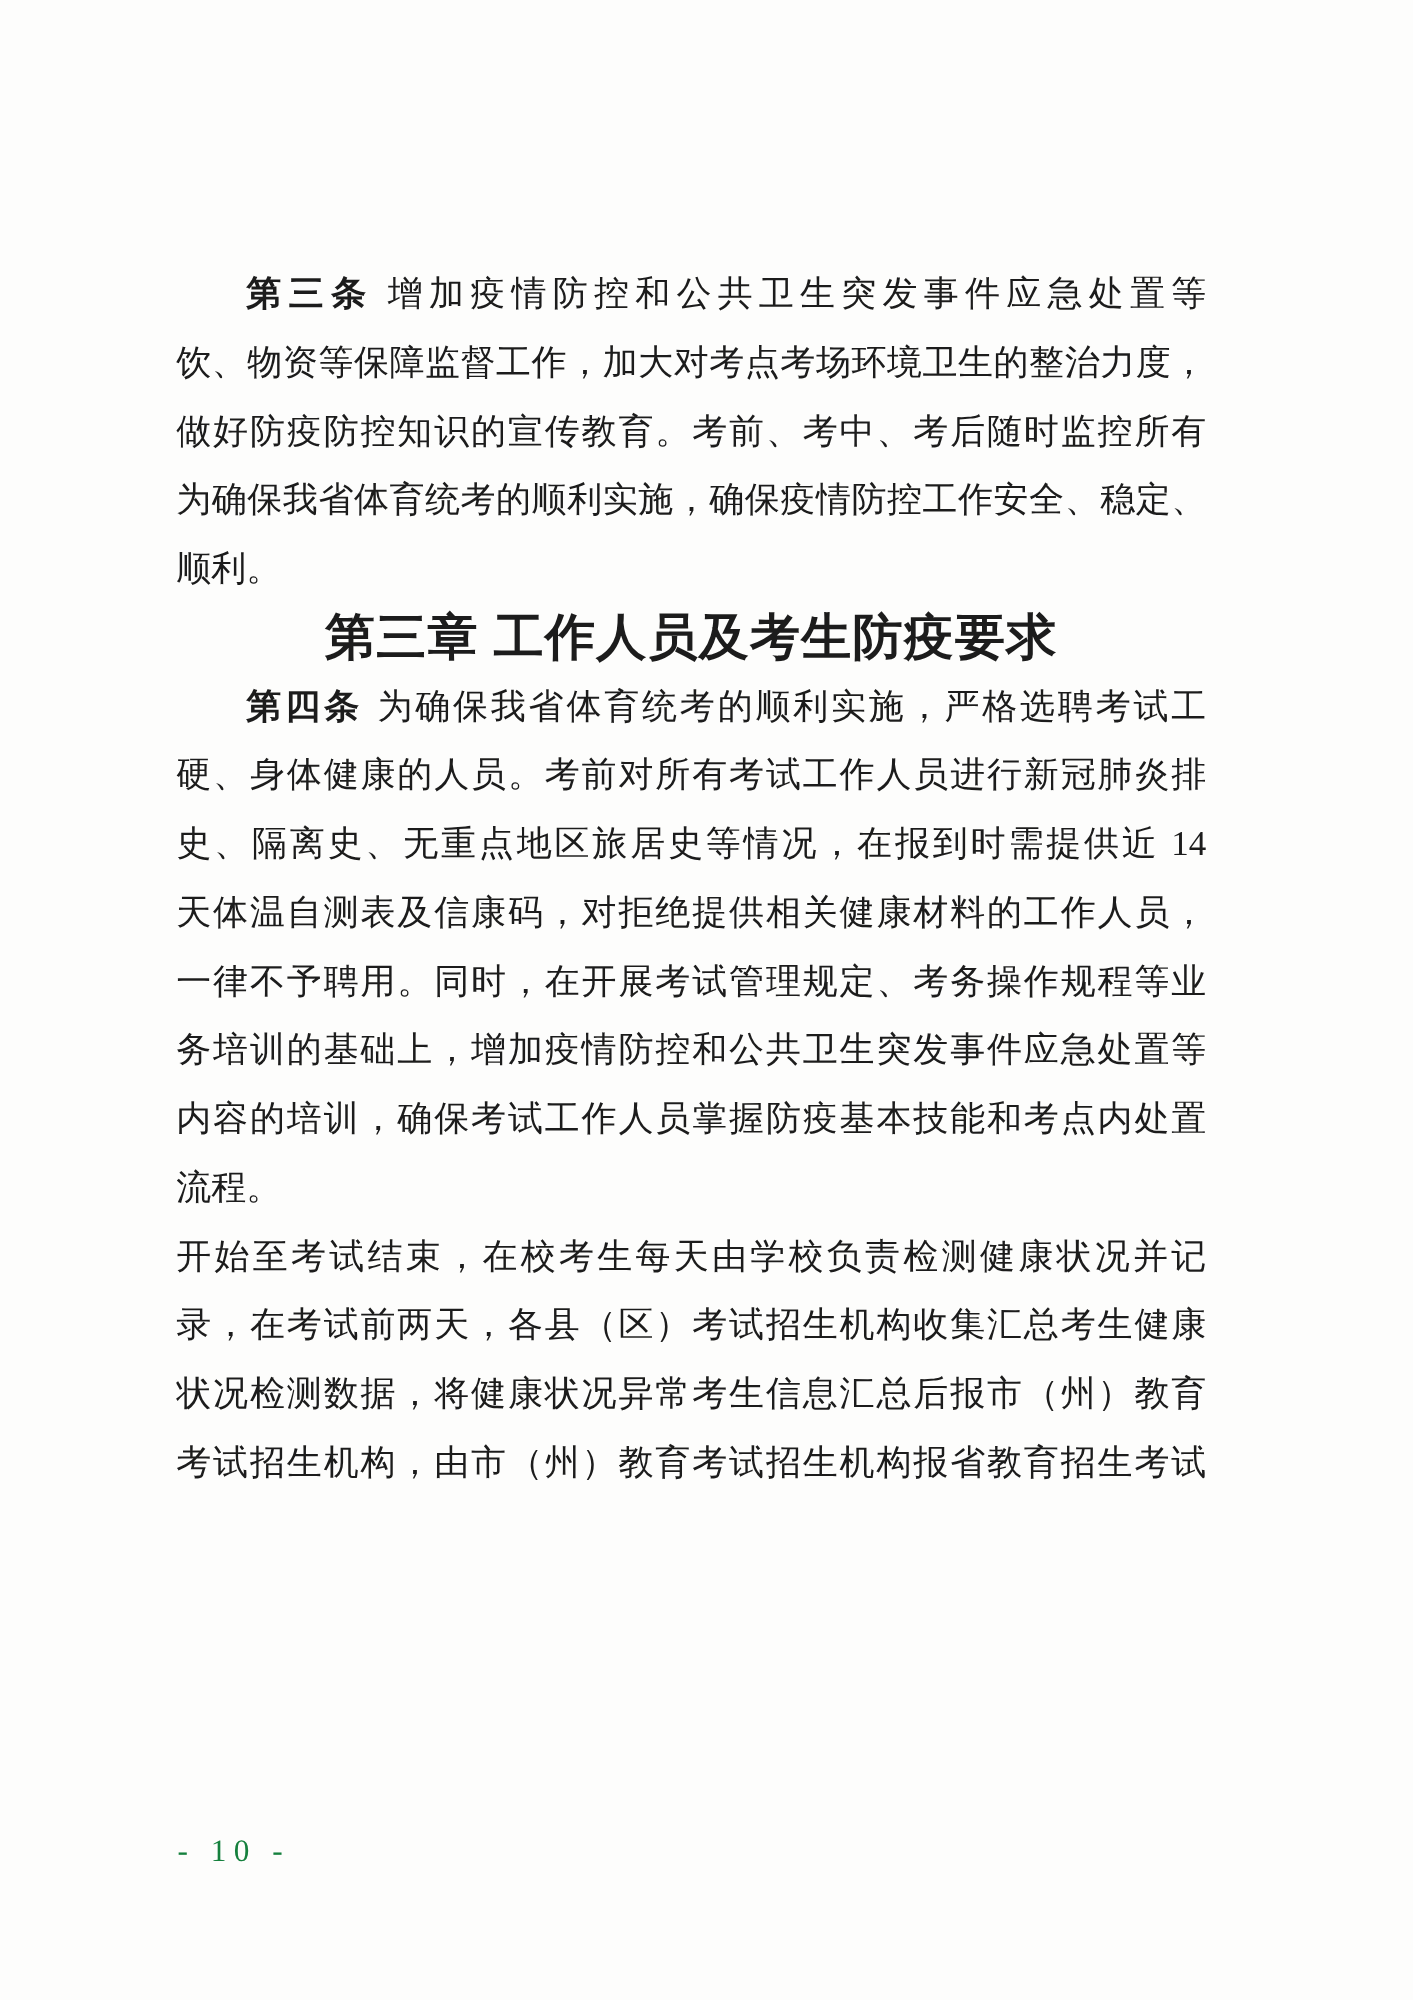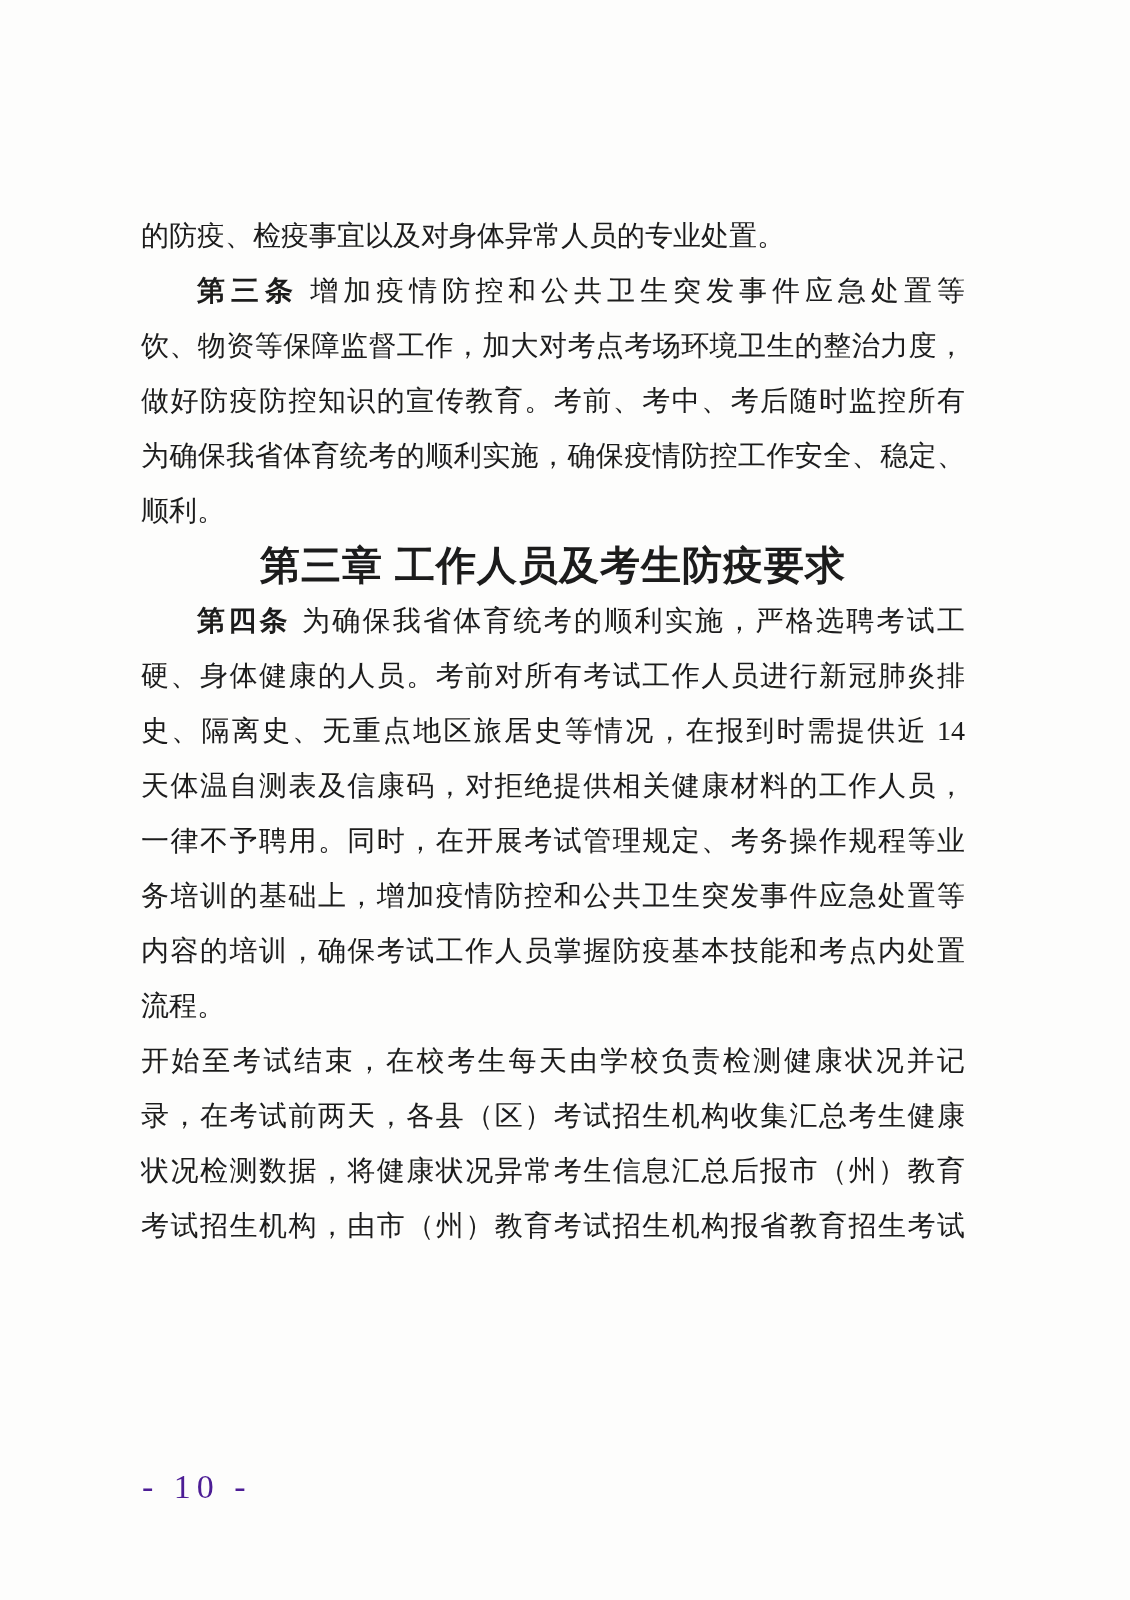--- a/index.html
+++ b/index.html
@@ -47,32 +47,31 @@
     text-align-last: center;
     font-weight: 700;
     font-family: "Liberation Sans", sans-serif;
     font-size: 40px;
     letter-spacing: 1px;
   }
   .page-number {
     position: absolute;
     left: 142px;
     top: 1468px;
-    font-size: 34px;
+    font-size: 25px;
     letter-spacing: 6px;
-    color: #4c1d95;
+    color: #15803d;
     font-family: "Liberation Serif", serif;
   }
 </style>
 </head>
 <body>
 
 <div class="page">
   <div class="content" id="content">
-      <div class="line"><span>的防疫、检疫事宜以及对身体异常人员的专业处置。</span></div>
       <div class="line justify indent"><span class="article-label">第三条</span><span>增加疫情防控和公共卫生突发事件应急处置等</span></div>
       <div class="line justify"><span>饮、物资等保障监督工作，加大对考点考场环境卫生的整治力度，</span></div>
       <div class="line justify"><span>做好防疫防控知识的宣传教育。考前、考中、考后随时监控所有</span></div>
       <div class="line justify"><span>为确保我省体育统考的顺利实施，确保疫情防控工作安全、稳定、</span></div>
       <div class="line"><span>顺利。</span></div>
       <div class="line heading">第三章 工作人员及考生防疫要求</div>
       <div class="line justify indent"><span class="article-label">第四条</span><span>为确保我省体育统考的顺利实施，严格选聘考试工</span></div>
       <div class="line justify"><span>硬、身体健康的人员。考前对所有考试工作人员进行新冠肺炎排</span></div>
       <div class="line justify"><span>史、隔离史、无重点地区旅居史等情况，在报到时需提供近 14</span></div>
       <div class="line justify"><span>天体温自测表及信康码，对拒绝提供相关健康材料的工作人员，</span></div>

